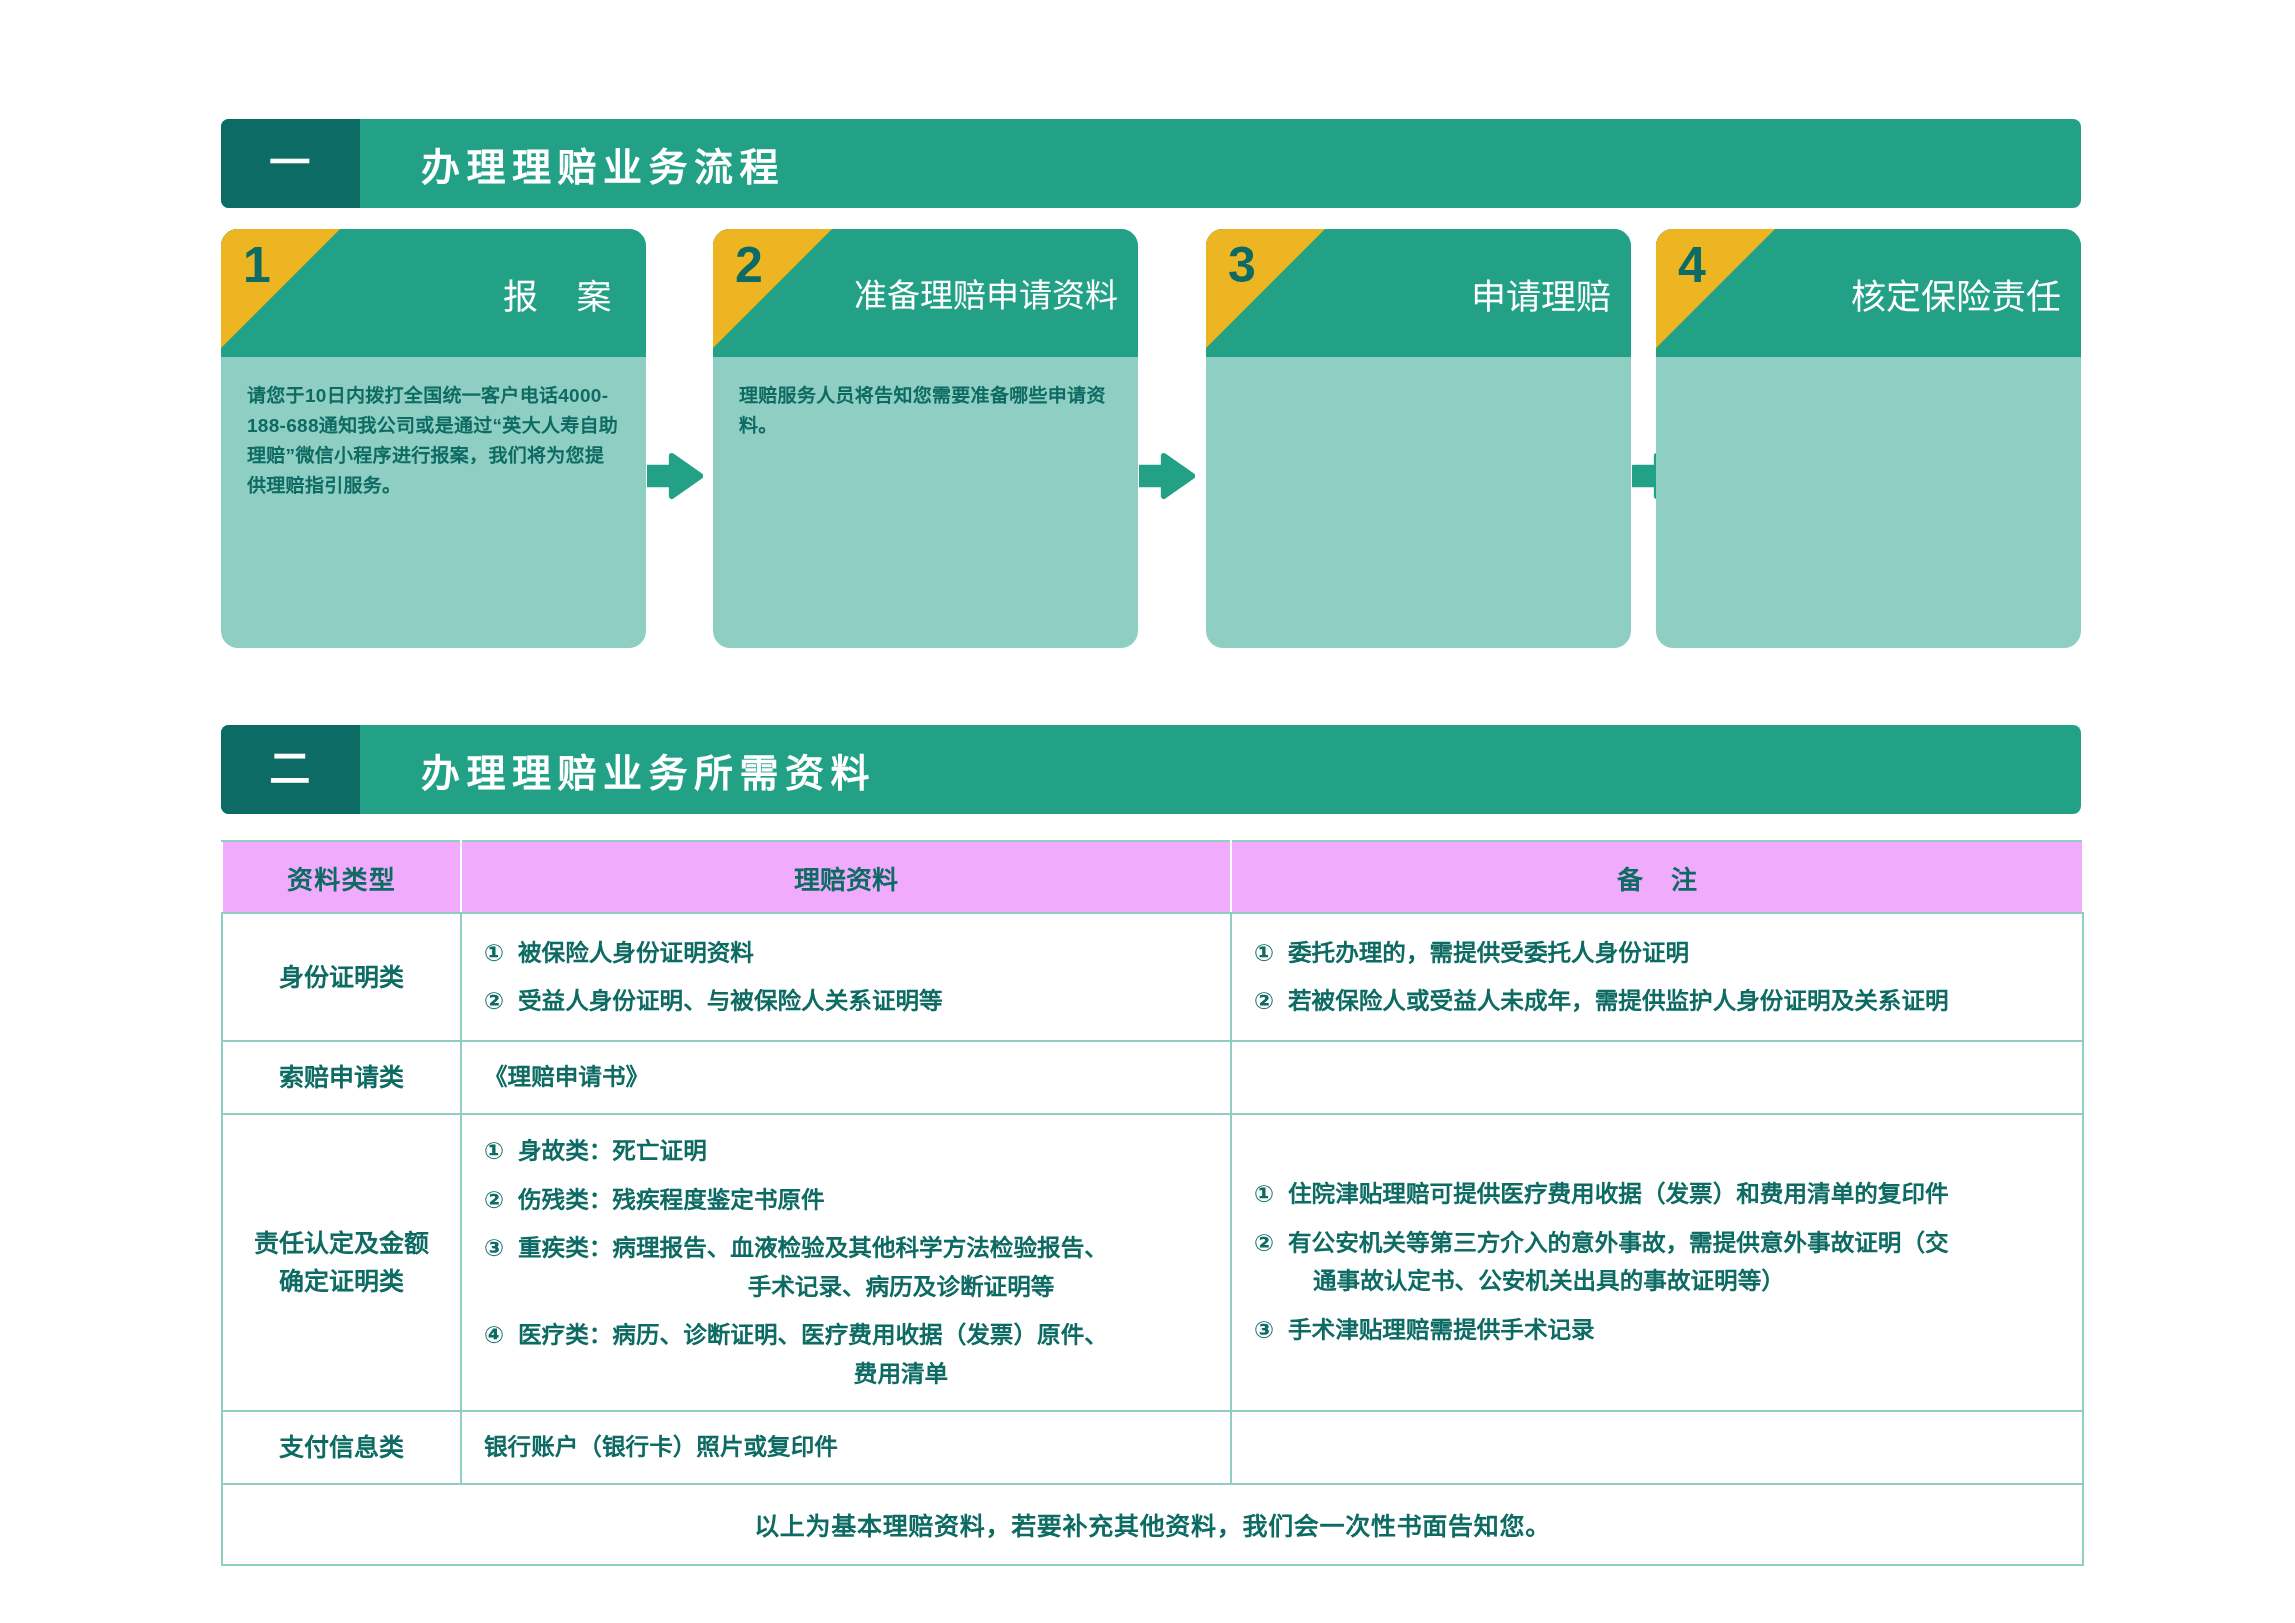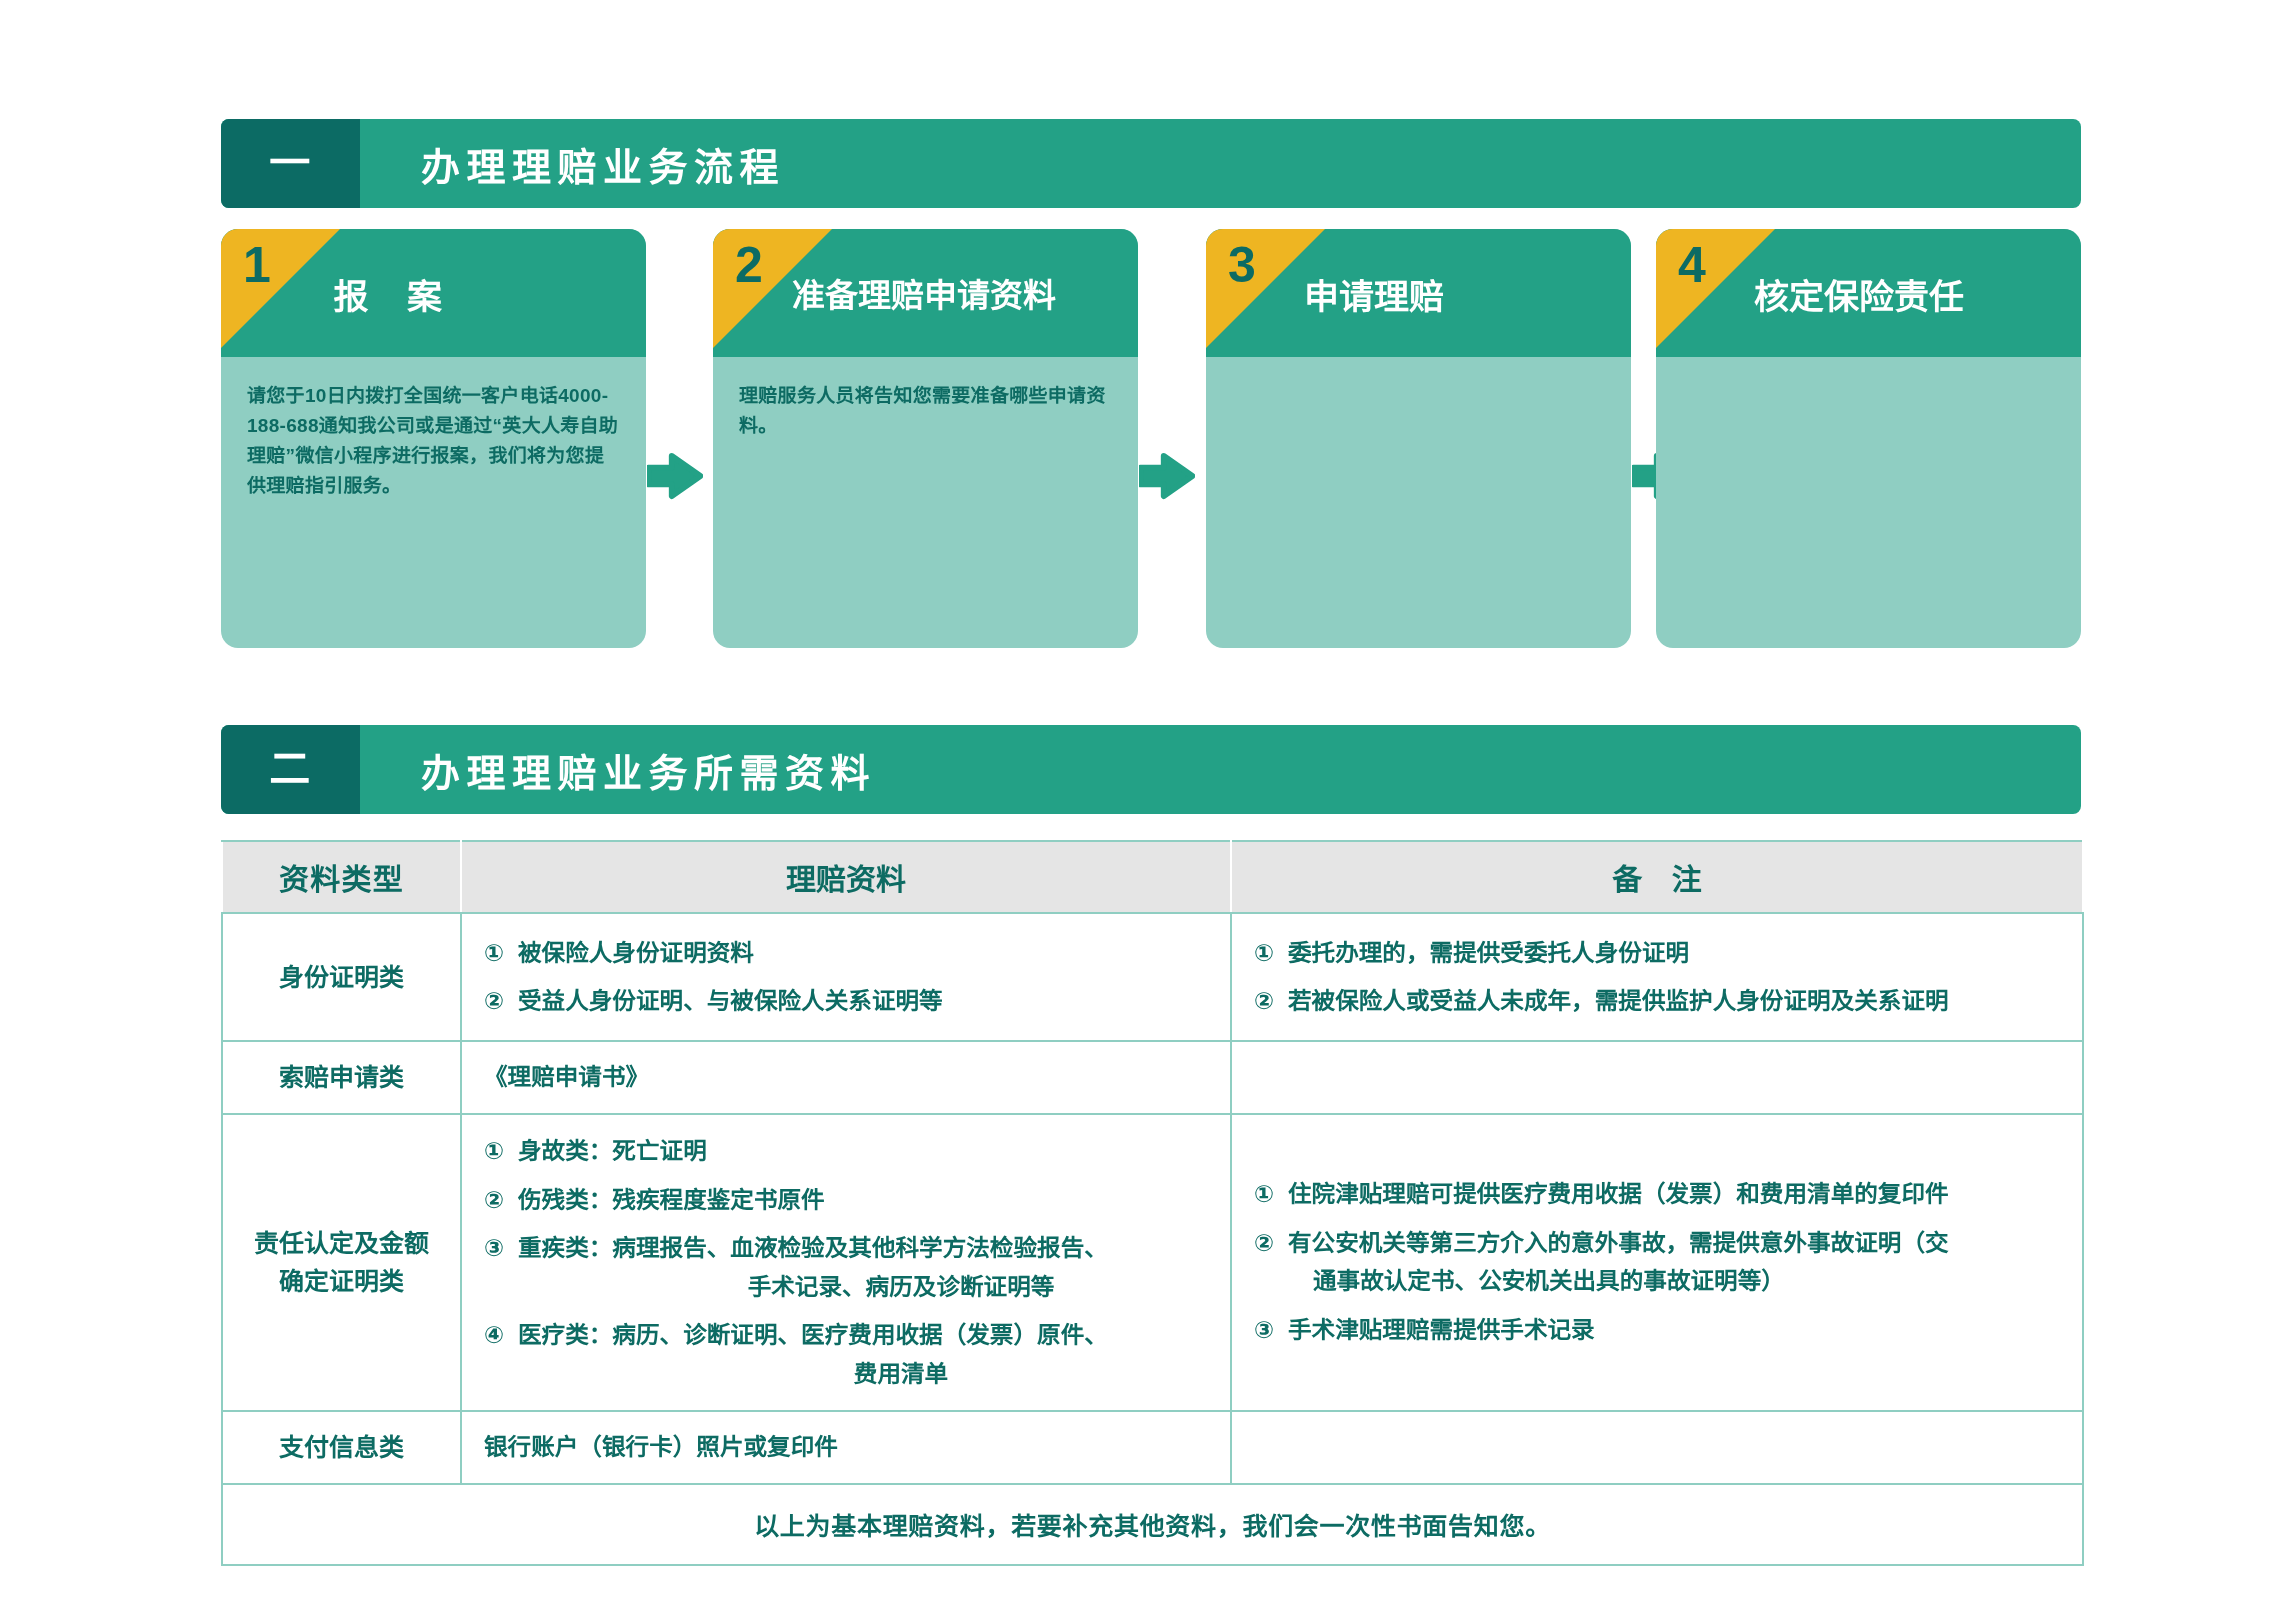--- a/index.html
+++ b/index.html
@@ -98,26 +98,26 @@
     font-weight: 700;
     color: #0c6b64;
     line-height: 1;
     z-index: 2;
   }
   .flow-card .card-title {
     position: relative;
     z-index: 1;
     color: #ffffff;
     font-size: 35px;
-    font-weight: 700;
+    font-weight: 400;
     padding-left: 98px;
-    padding-right: 7px;
+    padding-right: 20px;
     width: 100%;
     box-sizing: border-box;
-    text-align: left;
+    text-align: right;
     white-space: nowrap;
   }
   .flow-card.wide-title .card-title { font-size: 33px; padding-left: 79px; }
   .flow-card .card-title.spaced { letter-spacing: 14.4px; text-indent: 14.4px; }
   .flow-card .card-body {
     flex: 1 1 auto;
     padding: 23.6px 26px 19.6px 26px;
     font-size: 19px;
     line-height: 1.58;
     color: #0d6b63;
@@ -141,23 +141,23 @@
     table-layout: fixed;
     border: 2px solid #8fcec2;
   }
   .data-table th, .data-table td {
     border: 2px solid #8fcec2;
     vertical-align: middle;
     color: #0d6b63;
     font-weight: 600;
   }
   .data-table thead th {
-    background: #e5e5e5;
+    background: #f0abfc;
     color: #0d6b63;
-    font-size: 30px;
+    font-size: 26px;
     font-weight: 700;
     height: 68px;
     text-align: center;
     border-color: #ffffff;
     border-top-color: #8fcec2;
     border-bottom-color: #8fcec2;
   }
   .data-table thead th.col-type { letter-spacing: 1.3px; }
   .data-table thead th.col-note { letter-spacing: 10.5px; text-indent: 10.5px; }
   .data-table td.cell-type {

